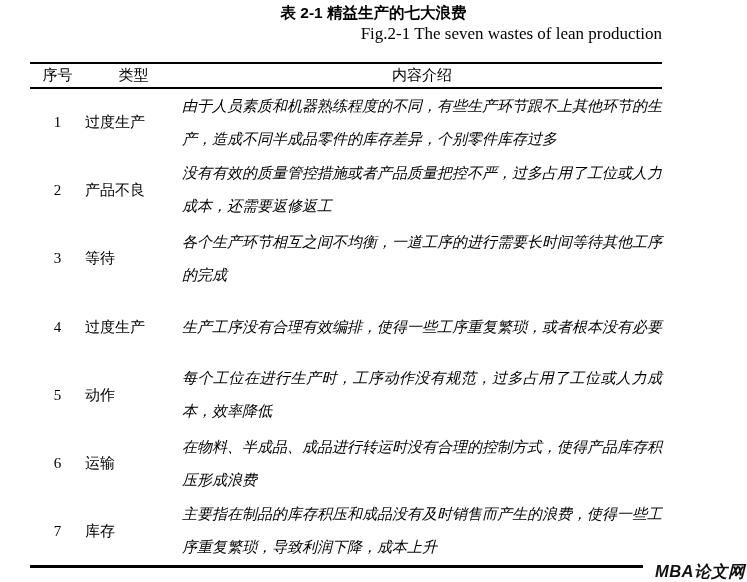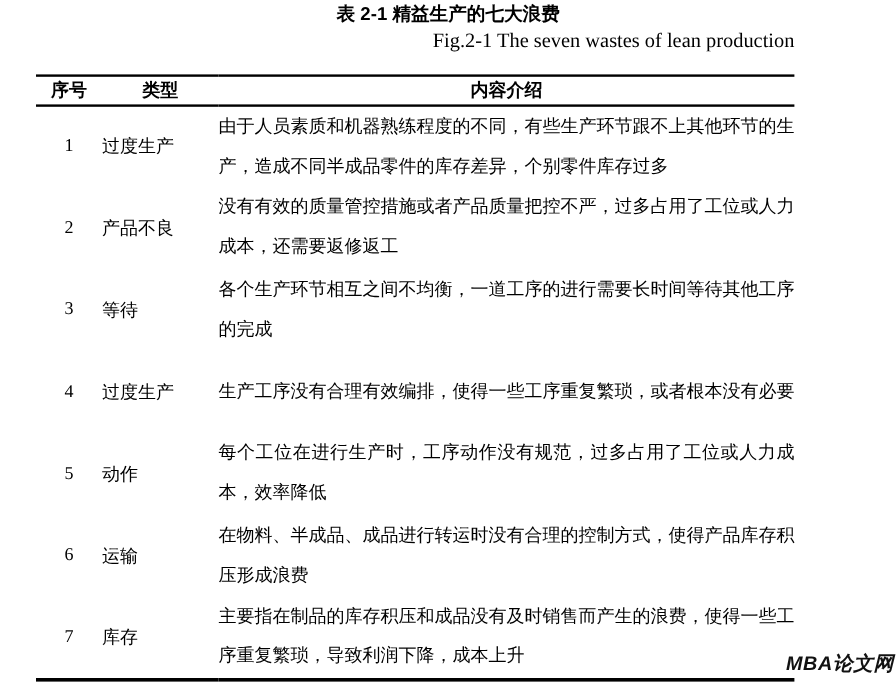--- a/index.html
+++ b/index.html
@@ -39,43 +39,44 @@
     border-bottom: 3px solid #000;
   }
   table.wastes col.c1 { width: 55px; }
   table.wastes col.c2 { width: 97px; }
   table.wastes col.c3 { width: 480px; }
   table.wastes thead tr {
     height: 25px;
     border-bottom: 2.6px solid #000;
   }
   table.wastes th {
-    font-weight: bold;
+    font-weight: normal;
     font-size: 15px;
     vertical-align: middle;
     padding: 0;
   }
   table.wastes tbody tr { height: 68.3px; }
   table.wastes td {
     vertical-align: middle;
     font-size: 15px;
     padding: 0;
   }
   td.no   { text-align: center; }
   td.type { }
   td.desc {
     text-align: justify;
     text-justify: inter-character;
     line-height: 33px;
     padding-right: 26px;
+    font-style: italic;
   }
   .watermark {
     position: absolute;
     right: 0;
-    bottom: 19px;
+    bottom: 1px;
     background: #ffffff;
     text-align: center;
     padding: 2px 2px 1px 12px;
     font-style: italic;
     font-family: "Liberation Sans", "DejaVu Sans", sans-serif;
   }
   .wm-name {
     font-weight: bold;
     font-size: 16.5px;
     line-height: 18px;

